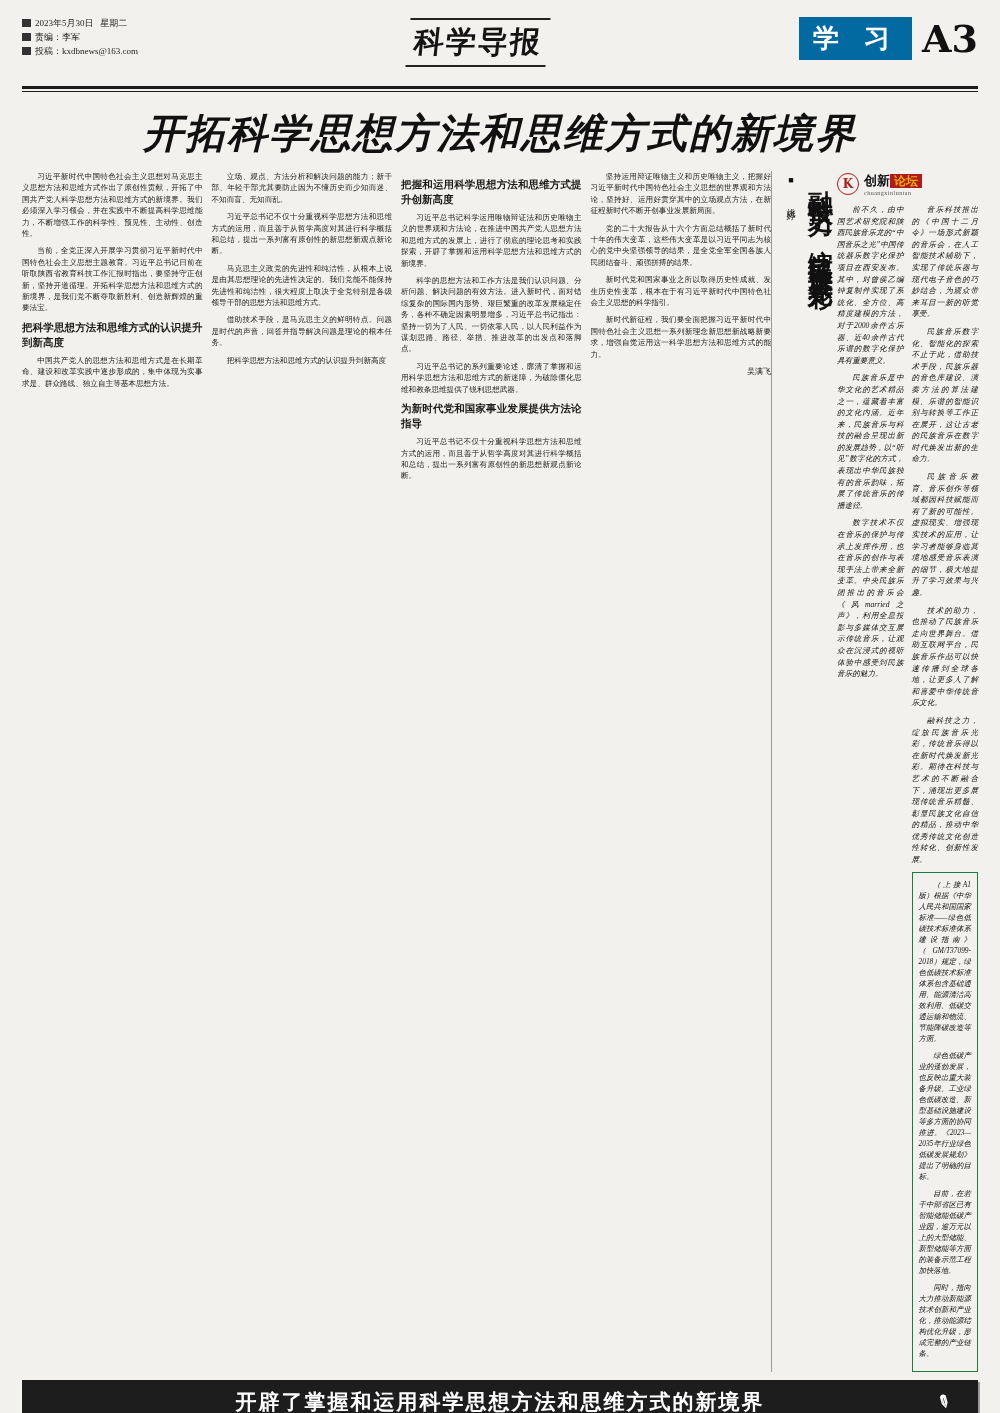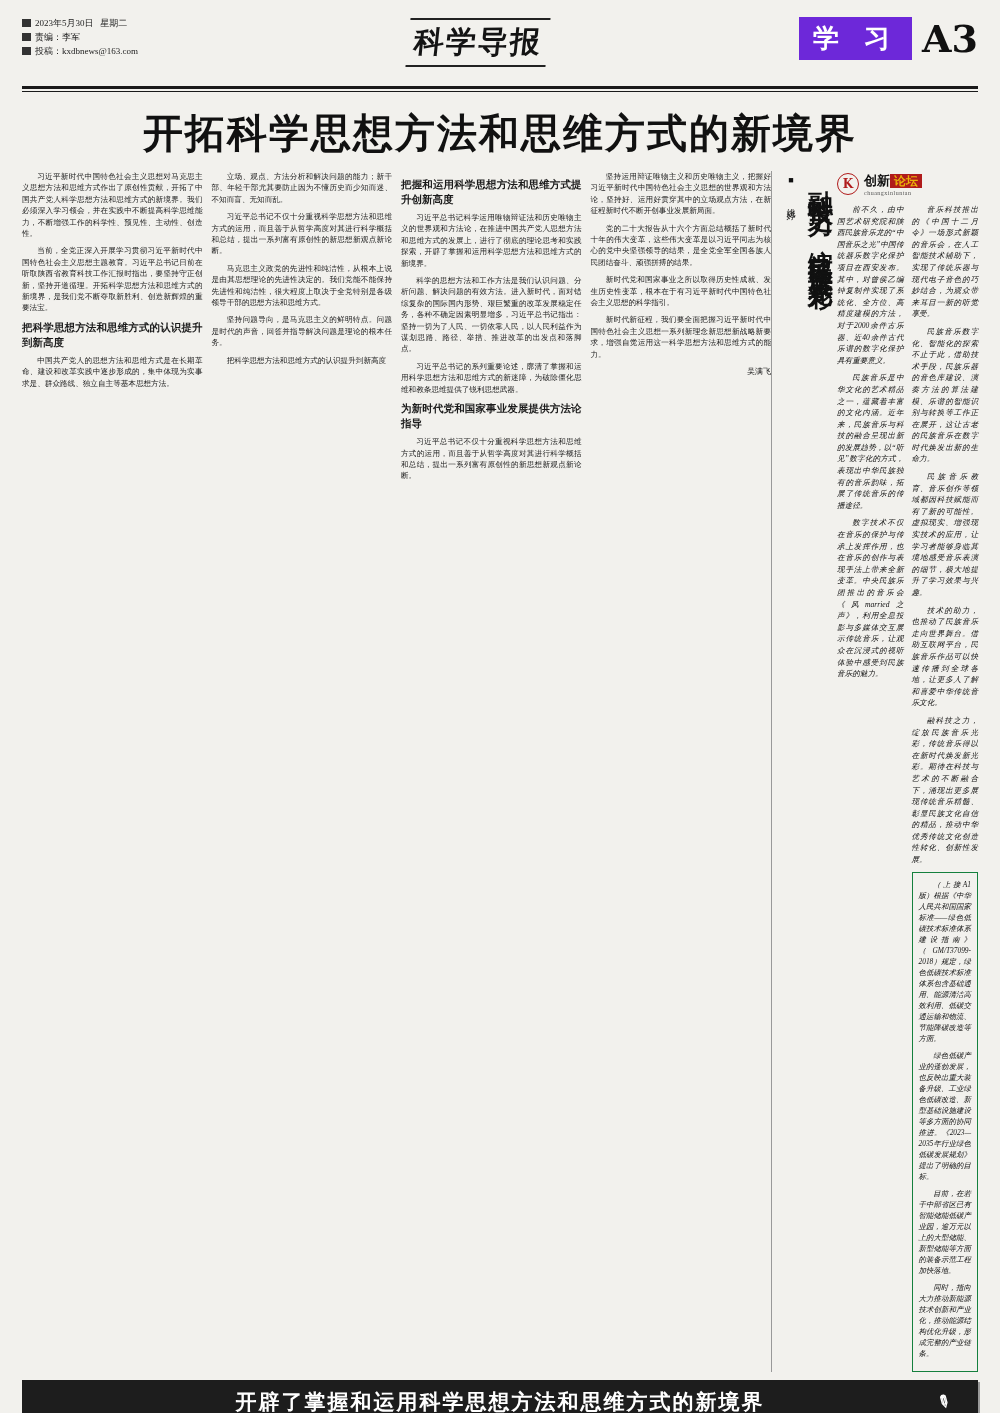--- a/index.html
+++ b/index.html
@@ -25,33 +25,33 @@
   .mast-title{
     font-family:"DejaVu Serif",serif;
     font-weight:bold;font-size:30px;letter-spacing:2px;
     color:#141414;
     border-bottom:2px solid #222;border-top:2px solid #222;
     padding:2px 6px;
     transform:skewX(-6deg);
   }
   .mast-right{display:flex;align-items:center;gap:10px;padding-top:2px;}
   .badge{
-    background:#6d28d9;color:#fff;font-weight:bold;font-size:26px;
+    background:#0369a1;color:#fff;font-weight:bold;font-size:26px;
     padding:4px 14px;letter-spacing:8px;
     font-family:"DejaVu Serif",serif;
   }
   .pagenum{font-family:"DejaVu Serif",serif;font-size:38px;font-weight:bold;}
   .rule-heavy{border-top:3px solid #1a1a1a;margin-top:4px;}
   .rule-thin{border-top:1px solid #1a1a1a;margin-top:2px;}
 
   
   .headline{
     font-family:"DejaVu Serif",serif;
     font-weight:bold;font-size:40px;letter-spacing:2px;
-    text-align:center;margin:14px 0 10px 0;
+    text-align:center;margin:14px 0 10px 0;font-style:italic;
   }
   .top-area{display:flex;}
   .left-block{flex:1 1 auto;}
   .right-col{
     width:196px;flex:0 0 196px;border-left:1px solid #999;padding-left:10px;
     display:flex;flex-direction:row-reverse;
   }
   
   .cols4{display:flex;gap:9px;}
   .col{
@@ -144,21 +144,21 @@
         <div class="col">
           <p>习近平新时代中国特色社会主义思想对马克思主义思想方法和思维方式作出了原创性贡献，开拓了中国共产党人科学思想方法和思维方式的新境界。我们必须深入学习领会，并在实践中不断提高科学思维能力，不断增强工作的科学性、预见性、主动性、创造性。</p>
           <p>当前，全党正深入开展学习贯彻习近平新时代中国特色社会主义思想主题教育。习近平总书记日前在听取陕西省教育科技工作汇报时指出，要坚持守正创新，坚持开道循理。开拓科学思想方法和思维方式的新境界，是我们党不断夺取新胜利、创造新辉煌的重要法宝。</p>
           <div class="sub-h">把科学思想方法和思维方式的认识提升到新高度</div>
           <p>中国共产党人的思想方法和思维方式是在长期革命、建设和改革实践中逐步形成的，集中体现为实事求是、群众路线、独立自主等基本思想方法。</p>
         </div>
         <div class="col">
           <p>立场、观点、方法分析和解决问题的能力；新干部、年轻干部尤其要防止因为不懂历史而少知而迷、不知而盲、无知而乱。</p>
           <p>习近平总书记不仅十分重视科学思想方法和思维方式的运用，而且善于从哲学高度对其进行科学概括和总结，提出一系列富有原创性的新思想新观点新论断。</p>
           <p>马克思主义政党的先进性和纯洁性，从根本上说是由其思想理论的先进性决定的。我们党能不能保持先进性和纯洁性，很大程度上取决于全党特别是各级领导干部的思想方法和思维方式。</p>
-          <p>坚持问题导向，是马克思主义的鲜明特点。问题是时代的声音，回答并指导解决问题是理论的根本任务。</p>
+          <p>借助技术手段，是马克思主义的鲜明特点。问题是时代的声音，回答并指导解决问题是理论的根本任务。</p>
           <p>把科学思想方法和思维方式的认识提升到新高度</p>
         </div>
         <div class="col">
           <div class="sub-h">把握和运用科学思想方法和思维方式提升创新高度</div>
           <p>习近平总书记科学运用唯物辩证法和历史唯物主义的世界观和方法论，在推进中国共产党人思想方法和思维方式的发展上，进行了彻底的理论思考和实践探索，开辟了掌握和运用科学思想方法和思维方式的新境界。</p>
           <p>科学的思想方法和工作方法是我们认识问题、分析问题、解决问题的有效方法。进入新时代，面对错综复杂的国际国内形势、艰巨繁重的改革发展稳定任务，各种不确定因素明显增多，习近平总书记指出：坚持一切为了人民、一切依靠人民，以人民利益作为谋划思路、路径、举措、推进改革的出发点和落脚点。</p>
           <p>习近平总书记的系列重要论述，廓清了掌握和运用科学思想方法和思维方式的新迷障，为破除僵化思维和教条思维提供了锐利思想武器。</p>
           <div class="sub-h">为新时代党和国家事业发展提供方法论指导</div>
           <p>习近平总书记不仅十分重视科学思想方法和思维方式的运用，而且善于从哲学高度对其进行科学概括和总结，提出一系列富有原创性的新思想新观点新论断。</p>
         </div>

